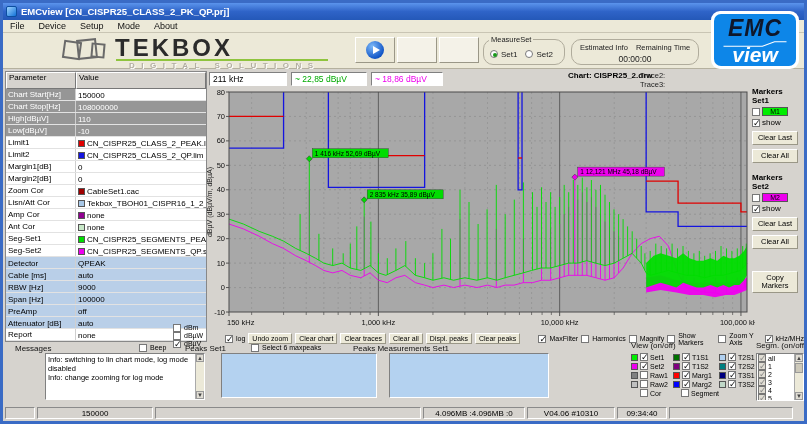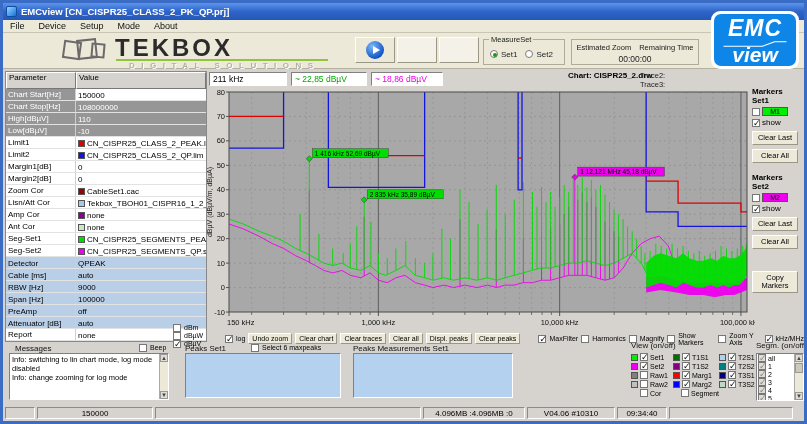--- a/index.html
+++ b/index.html
@@ -29,34 +29,34 @@
     color:#b2aea2; text-shadow:1px 1px 0 #fff; font-weight:bold;}
   .transport { position:absolute; left:352px; top:4px; display:flex; gap:2px; }
   .tbtn { width:40px; height:26px; background:#ece9d8; border:1px solid #9a9787;
     border-top-color:#fff; border-left-color:#fff; display:flex; align-items:center; justify-content:center; }
   .tbtn.flat { background:#f4f2e8; }
   .play-circle { width:18px; height:18px; border-radius:50%;
     background: radial-gradient(circle at 35% 30%, #7db9f8, #1257c8 70%, #0a3c94);
     display:flex; align-items:center; justify-content:center; }
   .play-tri { width:0; height:0; border-left:7px solid #fff; border-top:4px solid transparent;
     border-bottom:4px solid transparent; margin-left:2px; }
-  .groupbox { position:absolute; border:1px solid #b0ac9c; border-radius:0; font-size:7.5px; color:#222; }
+  .groupbox { position:absolute; border:1px solid #b0ac9c; border-radius:10px; font-size:7.5px; color:#222; }
   .gb-label { position:absolute; top:-5px; left:5px; background:#ece9d8; padding:0 2px; font-size:7.5px; }
   .radio-row { display:flex; gap:8px; align-items:center; height:100%; padding:4px 6px 0 6px; }
   .radio { display:flex; align-items:center; gap:3px; font-size:8px; }
   .rdot { width:8px; height:8px; border:1px solid #7a7a7a; border-radius:50%; background:#fff; position:relative; }
   .rdot.sel::after { content:""; position:absolute; left:2px; top:2px; width:4px; height:4px;
     border-radius:50%; background:#1a9a1a; }
   .time-grid { padding:3px 4px 0 4px; text-align:center; }
   .time-labels { display:flex; gap:8px; justify-content:center; font-size:7.5px; }
   .time-value { font-size:8.5px; margin-top:2px; }
   .emc-logo { position:absolute; right:5px; top:8px; width:88px; height:58px; z-index:50;
     background:#fff; border-radius:9px; padding:3px; }
   .emc-inner { width:100%; height:100%; background:#0d86e8; border-radius:7px; position:relative; overflow:hidden; }
-  .emc-l1 { position:absolute; top:1px; left:0; right:0; text-align:center; color:#ffffff;
+  .emc-l1 { position:absolute; top:1px; left:0; right:0; text-align:center; color:#0f172a;
     font-size:23px; font-weight:bold; font-style:italic; letter-spacing:1px;}
   .emc-l2 { position:absolute; bottom:-1px; left:0; right:0; text-align:center; color:#fff;
     font-size:21px; font-weight:bold; font-style:italic; }
   .emc-swoosh { position:absolute; left:0; top:27px; width:100%; height:6px; }
   
   #content { position:relative; height:337px; background:#d6d3ce; font-size:9px; }
   
   #ptable { position:absolute; left:2px; top:2px; width:202px; background:#fff;
     border:1px solid #888; }
   .phead { display:flex; height:17px; background:#d6d3ce; font-size:8px; }
@@ -90,21 +90,21 @@
   
   #markers { position:absolute; left:749px; top:18px; width:55px; font-size:8px; }
   .mk-title { font-weight:bold; font-size:8px; width:40px; line-height:9px; margin-bottom:2px; }
   .mk-row { display:flex; align-items:flex-end; gap:2px; margin:2px 0; }
   .mk-tag { width:26px; height:9px; font-size:7px; text-align:center; border:1px solid #555; color:#000;}
   .mk-btn { display:block; width:46px; background:#ece9d8; border:1px solid #9a9787;
     border-top-color:#fff; border-left-color:#fff; font-size:7.5px; text-align:center;
     padding:2px 0; margin:4px 0; line-height:8px;}
   
   .panel-label { position:absolute; font-size:8px; color:#111; white-space:nowrap; }
-  .sunkbox { position:absolute; border:1px solid; border-color:#808080 #fff #fff #808080; }
+  .sunkbox { position:absolute; border:1px solid; border-color:#808080 #fff #fff #808080;margin-left:36px; }
   .msgbox { background:#fff; font-size:7.5px; padding:1px 2px; line-height:9px; overflow:hidden; }
   .bluebox { background:#b4d2f0; }
   .vscroll { position:absolute; right:0; top:0; bottom:0; width:9px; background:#ece9d8;
     border-left:1px solid #aaa; font-size:6px; text-align:center; color:#444; }
   .vs-up { position:absolute; top:0; left:0; right:0; height:8px; border:1px solid #999; background:#e0ddd4; line-height:7px;}
   .vs-dn { position:absolute; bottom:0; left:0; right:0; height:8px; border:1px solid #999; background:#e0ddd4; line-height:7px;}
   .vs-th { position:absolute; top:9px; left:0; right:0; height:10px; border:1px solid #999; background:#cdc9ba; }
   
   #viewpanel { position:absolute; left:628px; top:272px; width:120px; }
   .vp-grid { margin-top:3px; display:grid; grid-template-columns:42px 46px 32px; row-gap:1px; }
@@ -168,21 +168,21 @@
           <span class="radio">
             <span class="rdot"></span>
             <span>Set2</span>
           </span>
         </div>
     </div>
 
     <div class="groupbox" style="left:568px; top:6px; width:128px; height:26px;">
       <div class="time-grid">
         <div class="time-labels">
-          <span>Estimated Zoom</span>
+          <span>Estimated Info</span>
           <span>Remaining Time</span>
         </div>
         <div class="time-value">00:00:00</div>
       </div>
     </div>
   </div>
 
   <div class="emc-logo">
     <div class="emc-inner">
       <div class="emc-l1">EMC</div>

